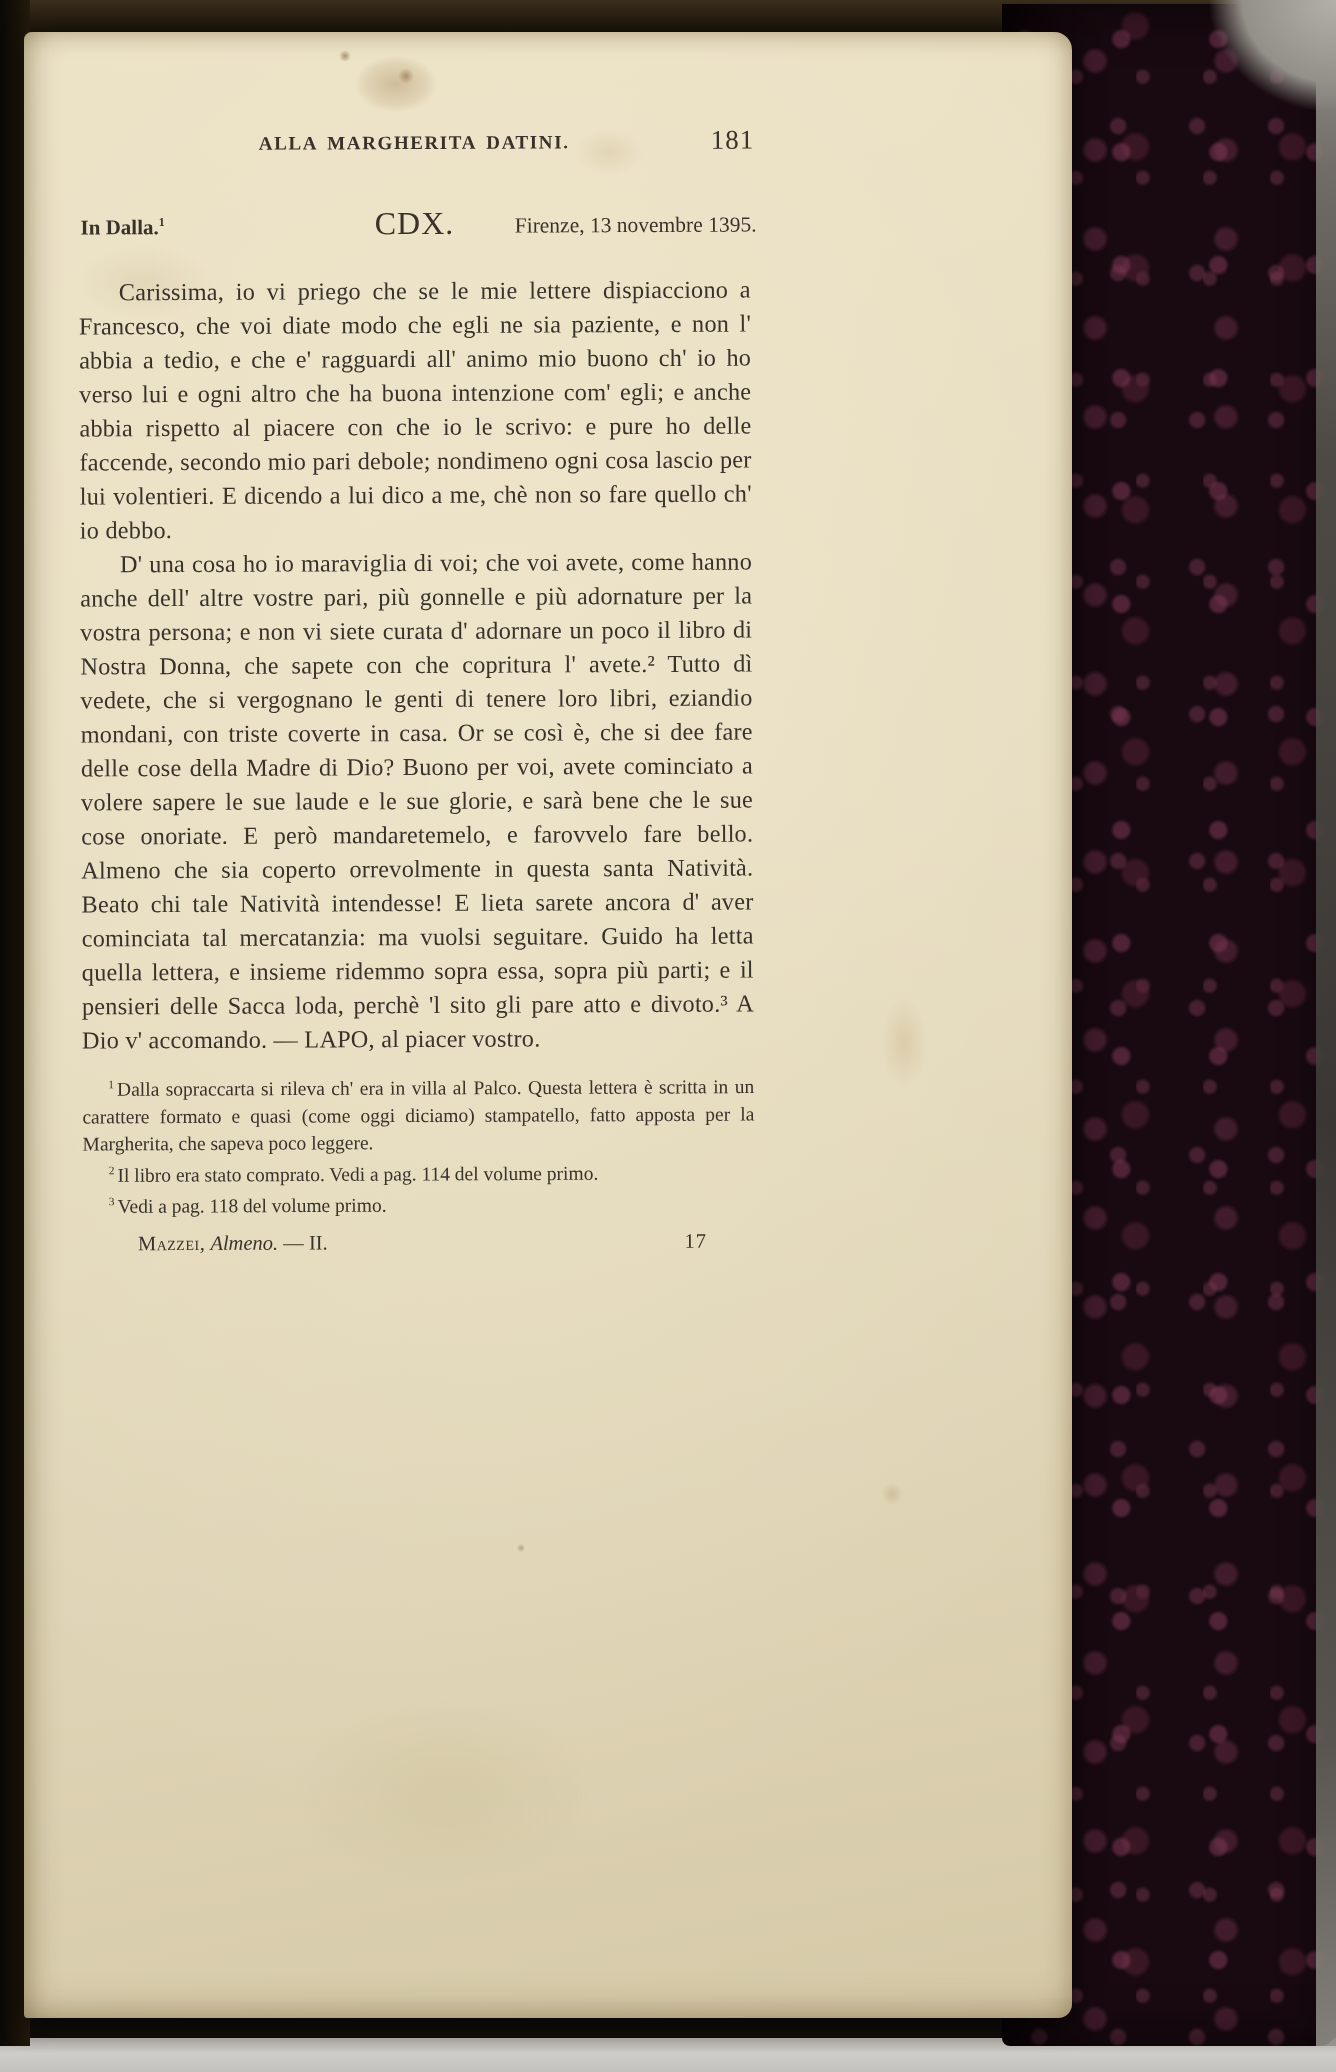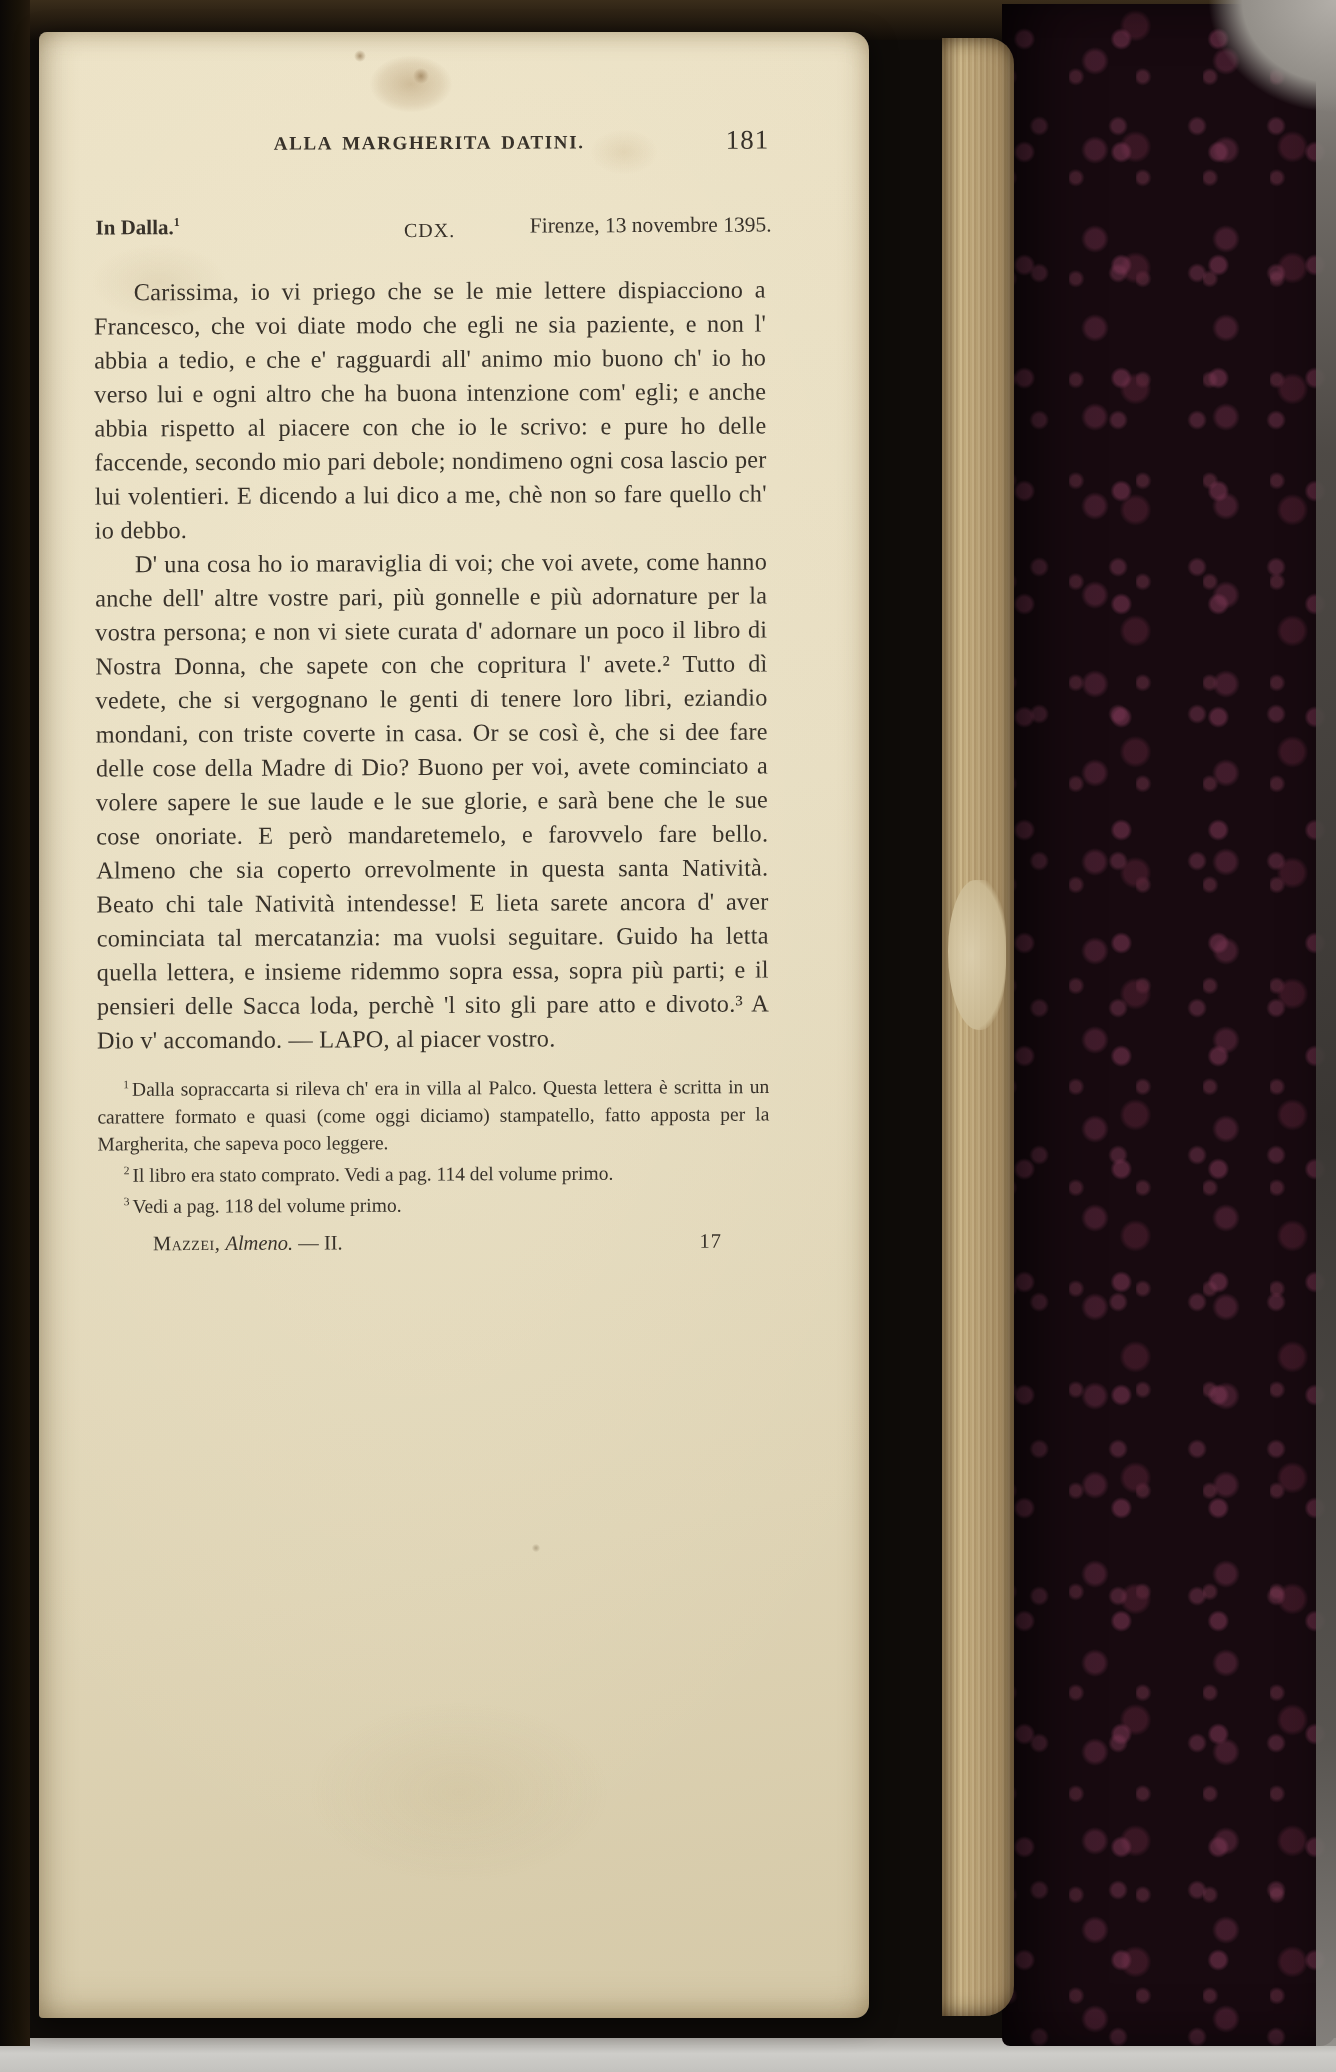--- a/index.html
+++ b/index.html
@@ -57,21 +57,21 @@
     box-shadow:inset 0 12px 18px -10px rgba(40,25,10,.7), inset 0 -14px 20px -12px rgba(40,25,10,.7);
   }
   .worn-patch{
     position:absolute;left:948px;top:880px;width:58px;height:150px;z-index:4;opacity:.85;
     background:radial-gradient(ellipse at 40% 50%, #dfd3b4, #cdbd97 70%, rgba(205,189,151,0) 78%);
     border-radius:50% 40% 45% 55%;
   }
 
   
   .page{
-    position:absolute;left:39px;top:32px;width:830px;height:1986px;z-index:5;
+    position:absolute;left:24px;top:32px;width:1048px;height:1986px;z-index:5;
     border-radius:8px 18px 14px 4px;
     background:
       radial-gradient(120% 90% at 45% 38%, rgba(255,250,228,0.25), rgba(255,250,228,0) 62%),
       linear-gradient(168deg,#ece2c6 0%,#e6dcc0 42%,#ded3b4 75%,#d5c9a8 100%);
     box-shadow:2px 6px 24px rgba(0,0,0,0.55),
       inset 20px 0 34px -18px rgba(90,70,40,.45),
       inset -16px 0 28px -15px rgba(120,95,55,.38),
       inset 0 -24px 38px -20px rgba(110,85,45,.38),
       inset 0 16px 28px -16px rgba(120,95,55,.32);
     text-decoration:underline;
@@ -103,21 +103,21 @@
     font-size:19px;font-weight:700;letter-spacing:1.6px;word-spacing:4px;
   }
   .page-number{
     position:absolute;right:-4px;top:-6px;font-size:27px;font-weight:400;letter-spacing:1px;
   }
   .letter-head{margin-top:42px;position:relative;height:42px;}
   .place{position:absolute;left:2px;bottom:5px;font-size:21px;font-weight:700;}
   .place sup{font-size:12px;}
   .letter-number{
     position:absolute;left:50%;transform:translateX(-50%);bottom:2px;
-    font-size:20px;letter-spacing:1px;
+    font-size:32px;letter-spacing:1px;
   }
   .dateline{position:absolute;right:-6px;bottom:5px;font-size:21.5px;}
 
   .body-para{
     margin:0;font-size:24.3px;line-height:34px;letter-spacing:0.2px;
     text-align:justify;text-indent:40px;
   }
   .body-para.first{margin-top:30px;}
 
   .footnotes{margin-top:14px;}

